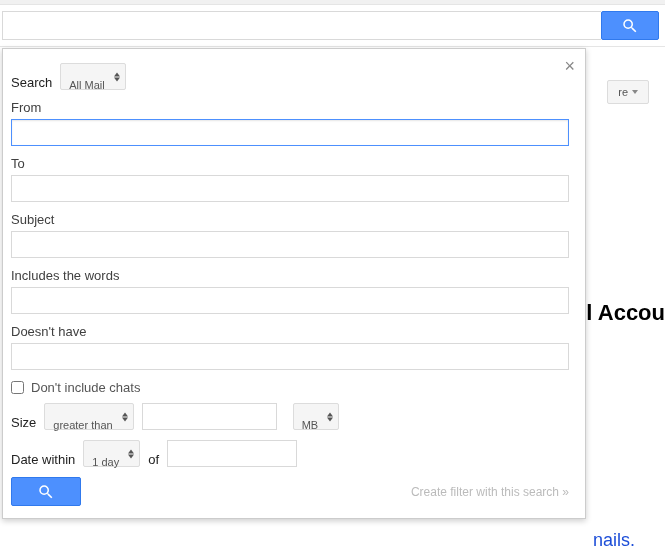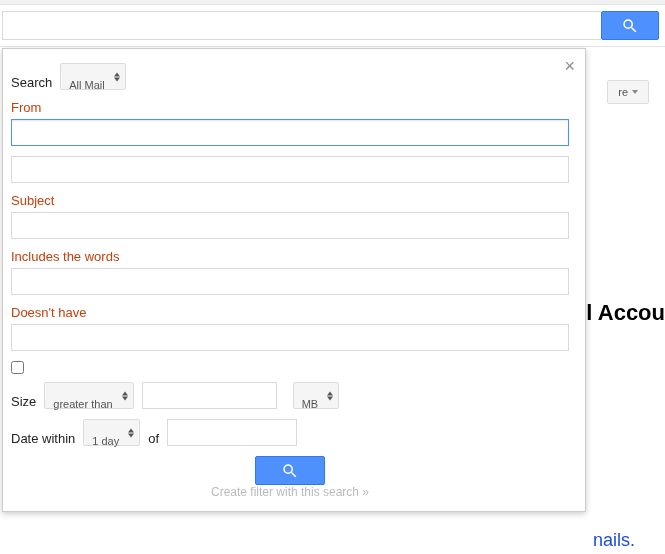--- a/index.html
+++ b/index.html
@@ -9,34 +9,34 @@
 .search-bar-input { flex: 1; border: 1px solid #d9d9d9; border-right: none; background: #fff; margin: 6px 0 6px 2px; }
 .search-bar-btn { width: 58px; background: #4d90fe; border: 1px solid #3079ed; display: flex; align-items: center; justify-content: center; margin: 6px 6px 6px 0; cursor: pointer; border-radius: 2px; }
 .search-bar-btn svg { width: 18px; height: 18px; fill: #fff; }
 .more-btn { position: absolute; right: 16px; top: 80px; background: #f5f5f5; border: 1px solid #dcdcdc; border-radius: 2px; padding: 5px 10px; font-size: 11px; color: #555; cursor: pointer; display: flex; align-items: center; gap: 4px; margin-left: 37px; }
 .bg-text { position: absolute; right: 0; top: 300px; font-size: 22px; font-weight: bold; color: #000; white-space: nowrap; }
 .bg-text2 { position: absolute; right: 30px; top: 530px; font-size: 18px; color: #1d4ed8; }
 .panel { position: absolute; left: 2px; top: 48px; width: 584px; background: #fff; border: 1px solid #ccc; box-shadow: 0 2px 6px rgba(0,0,0,0.2); padding: 14px 16px 12px 8px; }
 .close-x { position: absolute; right: 10px; top: 8px; color: #888; font-size: 18px; cursor: pointer; line-height: 1; font-weight: normal; }
 .row { margin-bottom: 10px; }
 .row-inline { display: flex; align-items: flex-end; gap: 8px; margin-bottom: 10px; }
-.label { color: #c2410c; font-size: 13px; display: block; margin-bottom: 4px; }
+.label { color: #404040; font-size: 13px; display: block; margin-bottom: 4px; }
 .label-inline { color: #222; font-size: 13px; }
 .text-input { width: 100%; height: 27px; border: 1px solid #d9d9d9; padding: 3px 6px; font-size: 13px; outline: none; }
 .text-input:focus, .focused { border-color: #4d90fe; box-shadow: inset 0 1px 2px rgba(0,0,0,.1); }
 .select-box { background: #f5f5f5; border: 1px solid #dcdcdc; border-radius: 2px; height: 27px; padding: 16px 20px 0 8px; font-size: 11px; color: #555; display: inline-flex; align-items: center; position: relative; cursor: pointer; }
 .select-arrow { position: absolute; right: 5px; top: 50%; transform: translateY(-50%); display: flex; flex-direction: column; gap: 1px; }
 .select-arrow::before { content: ''; border-left: 3px solid transparent; border-right: 3px solid transparent; border-bottom: 4px solid #555; }
 .select-arrow::after { content: ''; border-left: 3px solid transparent; border-right: 3px solid transparent; border-top: 4px solid #555; }
 .checkbox-row { display: flex; align-items: center; gap: 7px; margin-bottom: 8px; }
 .checkbox-row input { width: 13px; height: 13px; }
 .checkbox-row span { color: #555; }
 .size-input { width: 135px; height: 27px; border: 1px solid #d9d9d9; padding: 3px 6px; }
 .date-input { width: 130px; height: 27px; border: 1px solid #d9d9d9; padding: 3px 6px; }
-.footer-row { display: flex; align-items: center; justify-content: space-between; margin-top: 6px; flex-direction: column; }
+.footer-row { display: flex; align-items: center; justify-content: space-between; margin-top: 6px; }
 .search-submit { background: #4d90fe; border: 1px solid #3079ed; border-radius: 2px; width: 70px; height: 29px; display: flex; align-items: center; justify-content: center; cursor: pointer; }
 .search-submit svg { width: 18px; height: 18px; fill: #fff; }
 .filter-link { color: #bbb; font-size: 12px; cursor: pointer; }
 .tri-down { width: 0; height: 0; border-left: 3px solid transparent; border-right: 3px solid transparent; border-top: 4px solid #888; display: inline-block; }
 </style>
 </head>
 <body>
 
 <div class="top-bar"></div>
 
@@ -67,20 +67,21 @@
       <span class="select-arrow"></span>
     </div>
   </div>
 
   <div class="row">
     <span class="label">From</span>
     <input class="text-input focused" style="">
   </div>
 
   <div class="row">
+    <span class="label">To</span>
     <input class="text-input" style="">
   </div>
 
   <div class="row">
     <span class="label">Subject</span>
     <input class="text-input" style="">
   </div>
 
   <div class="row">
     <span class="label">Includes the words</span>
@@ -88,20 +89,21 @@
   </div>
 
   <div class="row">
     <span class="label">Doesn't have</span>
     <input class="text-input" style="">
   </div>
 
 
   <div class="checkbox-row">
     <input type="checkbox" style="">
+    <span>Don't include chats</span>
   </div>
 
   <div class="row-inline">
     <span class="label-inline">Size</span>
     <div class="select-box">
       <span>greater than</span>
       <span class="select-arrow"></span>
     </div>
     <input class="size-input" style="">
     <div class="select-box" style="margin-left:8px">

